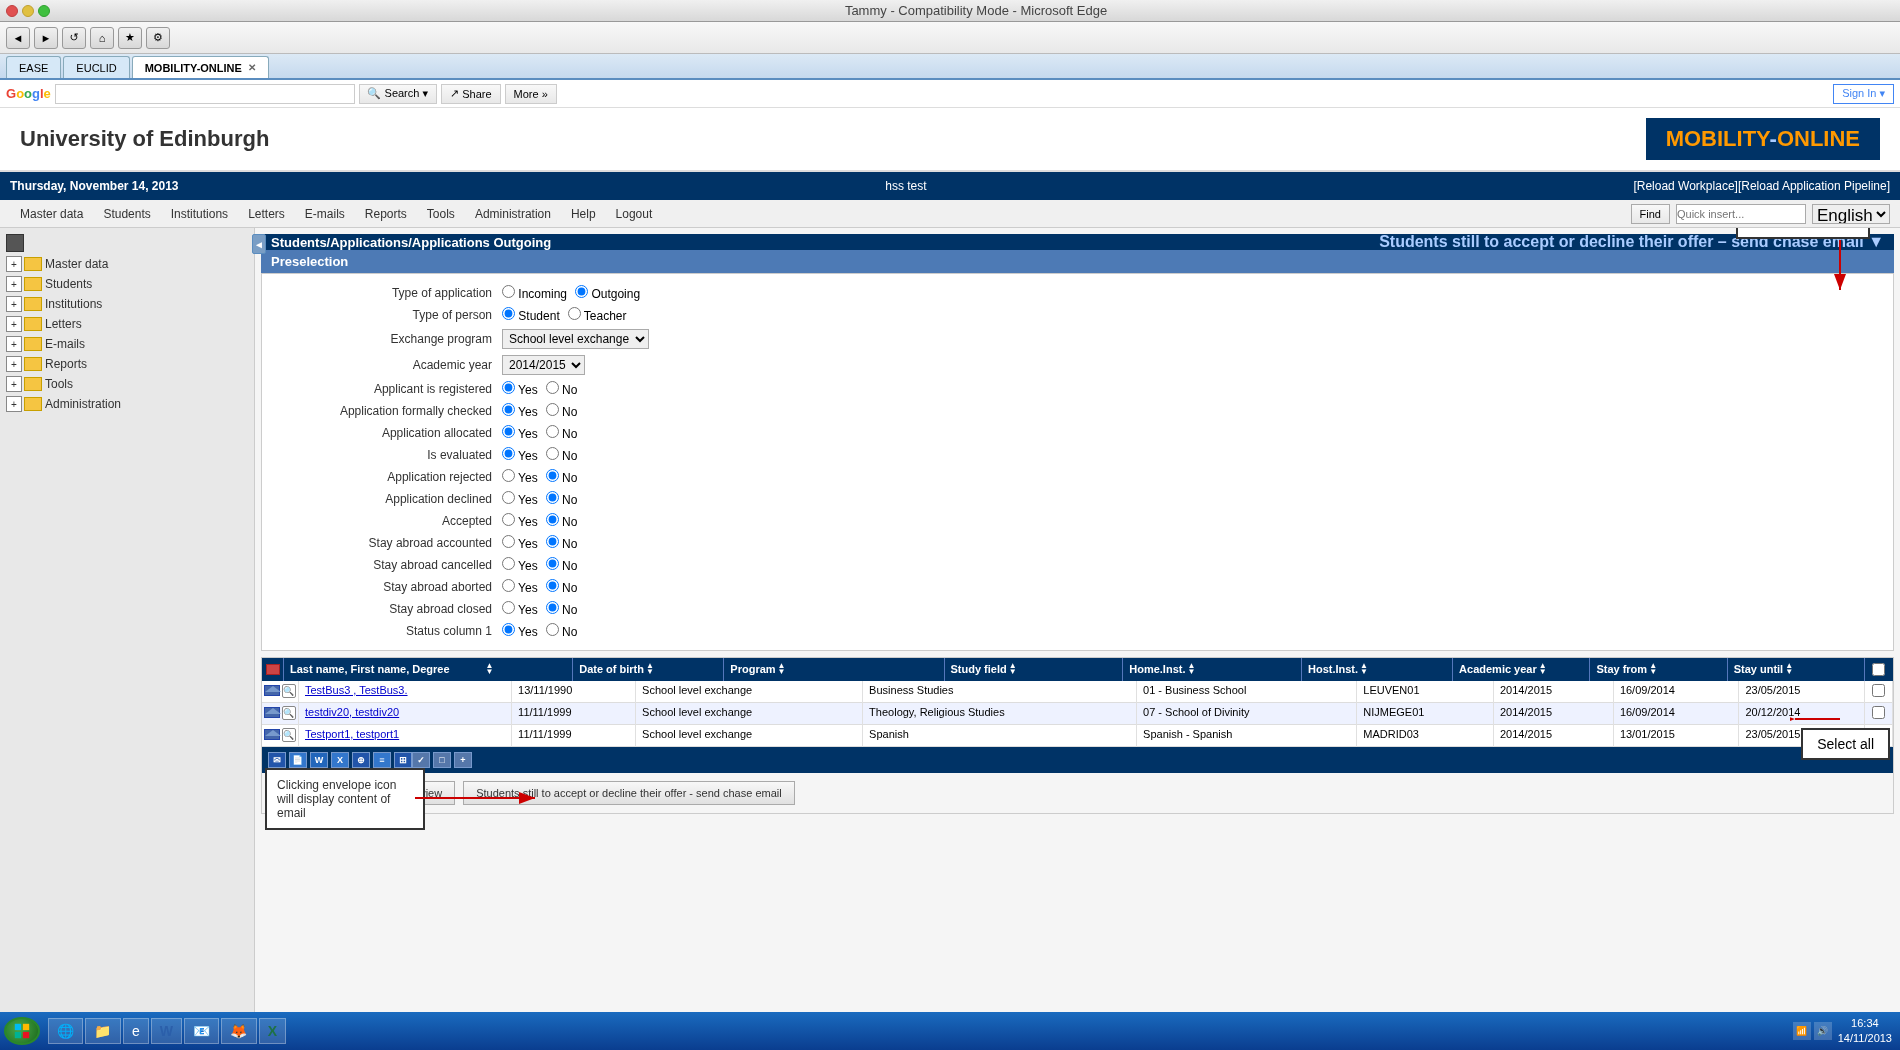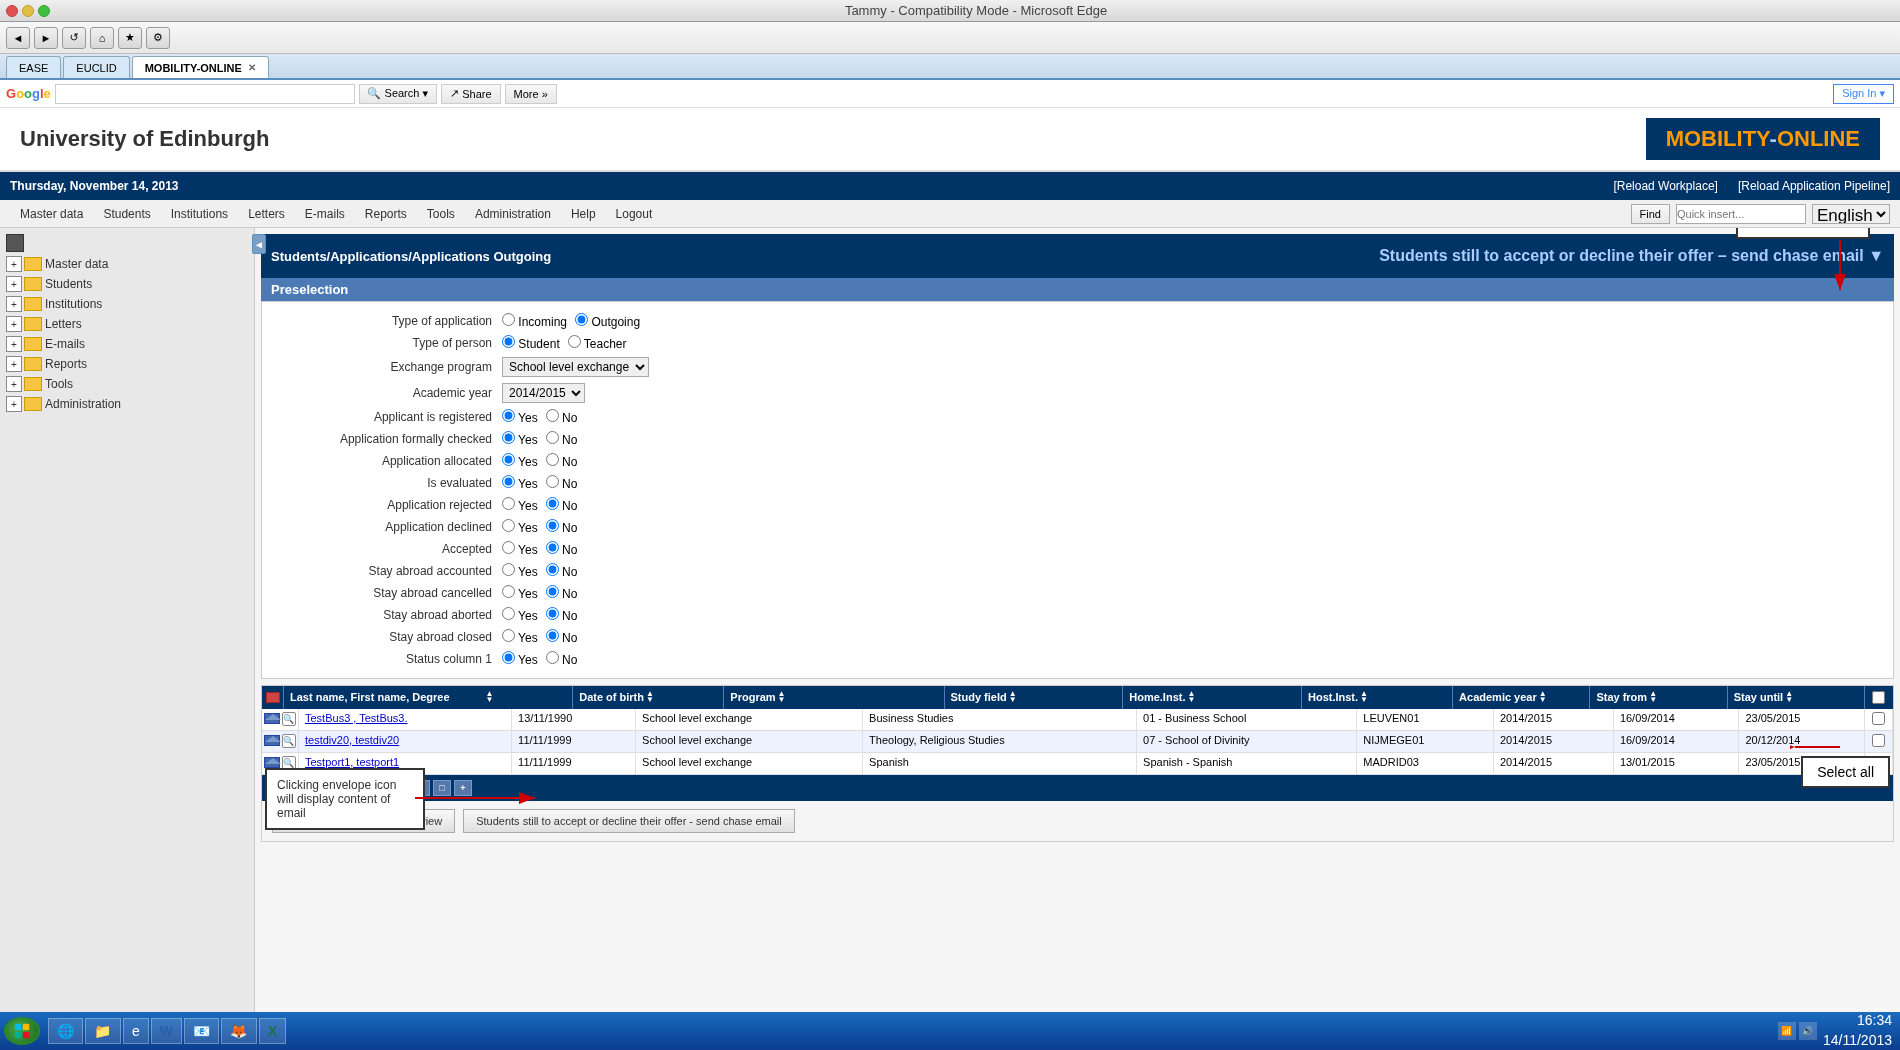--- a/index.html
+++ b/index.html
@@ -33,21 +33,21 @@
     
     .app-header { background: white; height: 64px; display: flex; align-items: center; padding: 0 20px; border-bottom: 2px solid #ddd; }
     .uni-name { font-size: 22px; font-weight: bold; color: #333; }
     .mobility-logo { margin-left: auto; background: #003366; color: white; padding: 8px 20px; font-size: 22px; font-weight: bold; }
     .mobility-logo span { color: #ff9900; }
 
     
     .top-bar { background: #003366; color: white; height: 28px; display: flex; align-items: center; padding: 0 10px; font-size: 12px; }
     .top-bar .date { font-weight: bold; flex: 0 0 auto; }
     .top-bar .user { text-align: center; flex: 1; }
-    .top-bar .links { margin-left: auto; display: flex; gap: 20px; }
+    .top-bar .links { margin-left: auto; display: flex; }
     .top-bar .links a { color: white; text-decoration: none; }
 
     
     .nav-menu { background: #f0f0f0; height: 28px; display: flex; align-items: center; padding: 0 10px; border-bottom: 1px solid #ccc; gap: 0; }
     .nav-menu-item { padding: 4px 10px; font-size: 12px; color: #333; cursor: pointer; white-space: nowrap; }
     .nav-right { margin-left: auto; display: flex; align-items: center; gap: 6px; }
     .find-btn { height: 20px; padding: 0 8px; border: 1px solid #aaa; background: linear-gradient(to bottom, #f8f8f8, #e8e8e8); font-size: 11px; cursor: pointer; }
     .quick-insert { height: 20px; width: 130px; border: 1px solid #aaa; font-size: 11px; }
     .lang-select { height: 20px; border: 1px solid #aaa; font-size: 17px; }
 
@@ -59,21 +59,21 @@
     .sidebar-collapse { position: absolute; right: -12px; top: 6px; width: 14px; height: 20px; background: #7a9ec5; border: 1px solid #5b8dbf; border-radius: 2px; cursor: pointer; display: flex; align-items: center; justify-content: center; color: white; font-size: 10px; z-index: 10; }
     .tree-item { display: flex; align-items: center; padding: 2px 2px; cursor: pointer; font-size: 12px; color: #333; }
     .tree-expander { width: 16px; height: 16px; border: 1px solid #888; background: white; display: inline-flex; align-items: center; justify-content: center; font-size: 10px; margin-right: 2px; cursor: pointer; flex-shrink: 0; }
     .tree-folder { width: 18px; height: 14px; background: #f5c542; border: 1px solid #c8a000; display: inline-block; margin-right: 3px; flex-shrink: 0; }
     .tree-label { font-size: 12px; }
 
     
     .content { flex: 1; background: #f5f5f5; overflow-y: auto; }
 
     
-    .page-header { background: #003366; color: white; height: 44px; display: flex; align-items: center; padding: 0 10px; font-size: 13px; font-weight: bold; }
+    .page-header { background: #003366; color: white; height: 16px; display: flex; align-items: center; padding: 0 10px; font-size: 13px; font-weight: bold; }
     .page-header .nav-link { margin-left: auto; color: #aaccff; font-size: 16px; cursor: pointer; }
 
     
     .preselection-header { background: #4d7ab5; color: white; padding: 4px 10px; font-size: 13px; font-weight: bold; }
     .preselection-form { background: white; padding: 8px 20px; border: 1px solid #ccc; }
     .form-row { display: flex; align-items: center; padding: 3px 0; min-height: 22px; }
     .form-label { width: 220px; text-align: right; padding-right: 10px; font-size: 12px; color: #333; flex-shrink: 0; }
     .form-control { display: flex; align-items: center; gap: 8px; font-size: 12px; }
     .form-select { height: 20px; border: 1px solid #aaa; font-size: 12px; padding: 0 2px; }
 
@@ -97,21 +97,21 @@
     .action-btns { padding: 8px 10px; display: flex; gap: 8px; }
     .action-btn { height: 24px; padding: 0 12px; border: 1px solid #aaa; background: linear-gradient(to bottom, #f8f8f8, #e0e0e0); font-size: 11px; cursor: pointer; color: #333; }
 
     
     .taskbar { position: fixed; bottom: 0; left: 0; right: 0; height: 38px; background: linear-gradient(to bottom, #1a6bbf, #0a3d8f); display: flex; align-items: center; padding: 0 4px; z-index: 1000; }
     .start-btn { width: 36px; height: 28px; background: radial-gradient(circle at 40% 40%, #4aaa4a, #1a661a); border-radius: 50%; display: flex; align-items: center; justify-content: center; cursor: pointer; border: 2px solid #2a882a; margin-right: 4px; }
     .start-btn svg { width: 18px; height: 18px; }
     .taskbar-items { display: flex; gap: 2px; align-items: center; flex: 1; padding: 0 4px; }
     .taskbar-item { height: 26px; padding: 0 8px; background: rgba(255,255,255,0.15); border: 1px solid rgba(255,255,255,0.3); color: white; font-size: 11px; display: flex; align-items: center; cursor: pointer; gap: 4px; }
     .taskbar-right { display: flex; align-items: center; gap: 6px; padding-right: 4px; }
-    .taskbar-clock { color: white; font-size: 14px; text-align: right; line-height: 1.4; }
+    .taskbar-clock { color: white; font-size: 11px; text-align: center; line-height: 1.4; }
     .taskbar-icons { display: flex; gap: 3px; }
     .taskbar-icon { width: 18px; height: 18px; background: rgba(255,255,255,0.2); display: flex; align-items: center; justify-content: center; cursor: pointer; font-size: 9px; color: white; }
 
     .content-wrapper { position: relative; padding: 6px; }
     .results-header-cell { color: white; font-size: 11px; font-weight: bold; padding: 5px 6px; border-right: 1px solid #5577bb; cursor: pointer; white-space: nowrap; display: flex; align-items: center; gap: 2px; user-select: none; }
     .sort-btn { display: flex; flex-direction: column; line-height: 0.8; font-size: 8px; }
 
     .envelope-icon { display: inline-block; width: 16px; height: 11px; background: #4466aa; border: 1px solid #2244aa; position: relative; cursor: pointer; }
     .envelope-icon::before { content: ''; position: absolute; top: 0; left: 0; right: 0; border-style: solid; border-width: 0 8px 6px 8px; border-color: transparent transparent #7799cc transparent; }
     .mag-icon { display: inline-flex; width: 14px; height: 14px; background: white; border: 1px solid #888; border-radius: 2px; align-items: center; justify-content: center; cursor: pointer; font-size: 9px; }
@@ -173,20 +173,21 @@
 
 <div class="app-header">
   <div class="uni-name">University of Edinburgh</div>
   <div class="mobility-logo">
     <span>MOBILITY</span><span style="color:#aaccff;">-</span><span>ONLINE</span>
   </div>
 </div>
 
 <div class="top-bar">
   <span class="date">Thursday, November 14, 2013</span>
+  <span class="user">hss test</span>
   <div class="links">
     <a>[Reload Workplace]</a>
     <a>[Reload Application Pipeline]</a>
   </div>
 </div>
 
 <div class="nav-menu">
   <span class="nav-menu-item">Master data</span>
   <span class="nav-menu-item">Students</span>
   <span class="nav-menu-item">Institutions</span>

